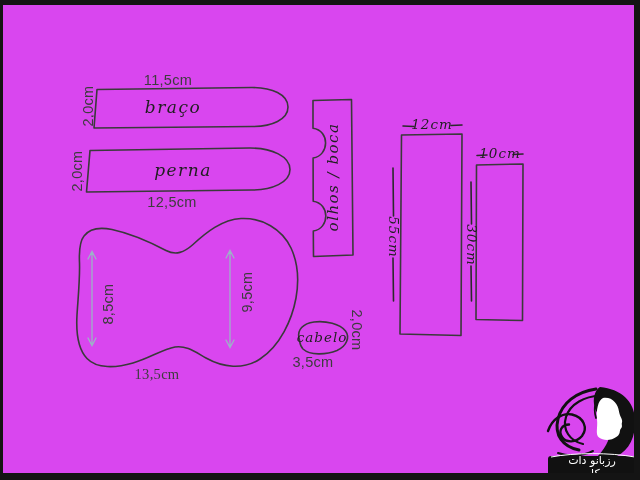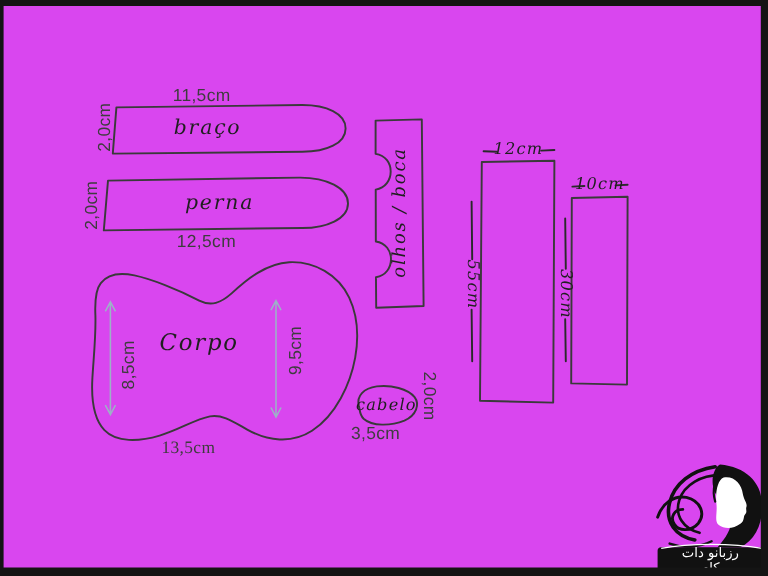--- a/index.html
+++ b/index.html
@@ -109,21 +109,20 @@
   <div class="lbl printed rot-ccw" style="left:77px; top:171px;">2,0cm</div>
   <div class="lbl printed" style="left:172px; top:202px;">12,5cm</div>
   <div class="lbl printed rot-ccw" style="left:108px; top:304px;">8,5cm</div>
   <div class="lbl printed rot-ccw" style="left:247px; top:292px;">9,5cm</div>
   <div class="lbl printed" style="left:157px; top:374px;font-family:Liberation Serif, serif;">13,5cm</div>
   <div class="lbl printed rot-cw" style="left:357px; top:330px;">2,0cm</div>
   <div class="lbl printed" style="left:313px; top:362px;">3,5cm</div>
 
   <div class="lbl hand" style="left:173px; top:107px;">braço</div>
   <div class="lbl hand" style="left:159px; top:170px;margin-left:24px;">perna</div>
-  <div class="lbl hand hand-lg" style="left:166px; top:286px;">Corpo</div>
   <div class="lbl hand rot-ccw" style="left:333px; top:177px; font-size:15px;">olhos / boca</div>
   <div class="lbl hand hand-sm" style="left:322px; top:338px;">cabelo</div>
 
   <div class="lbl hand hand-sm" style="left:432px; top:125px;text-align:right;">12cm</div>
   <div class="lbl hand hand-sm rot-cw" style="left:393px; top:237px;">55cm</div>
   <div class="lbl hand hand-sm" style="left:500px; top:154px;">10cm</div>
   <div class="lbl hand hand-sm rot-cw" style="left:471px; top:245px;">30cm</div>
 
   <div class="wm-text" style="left:592px; top:467px;">رزبانو دات کام</div>
 

